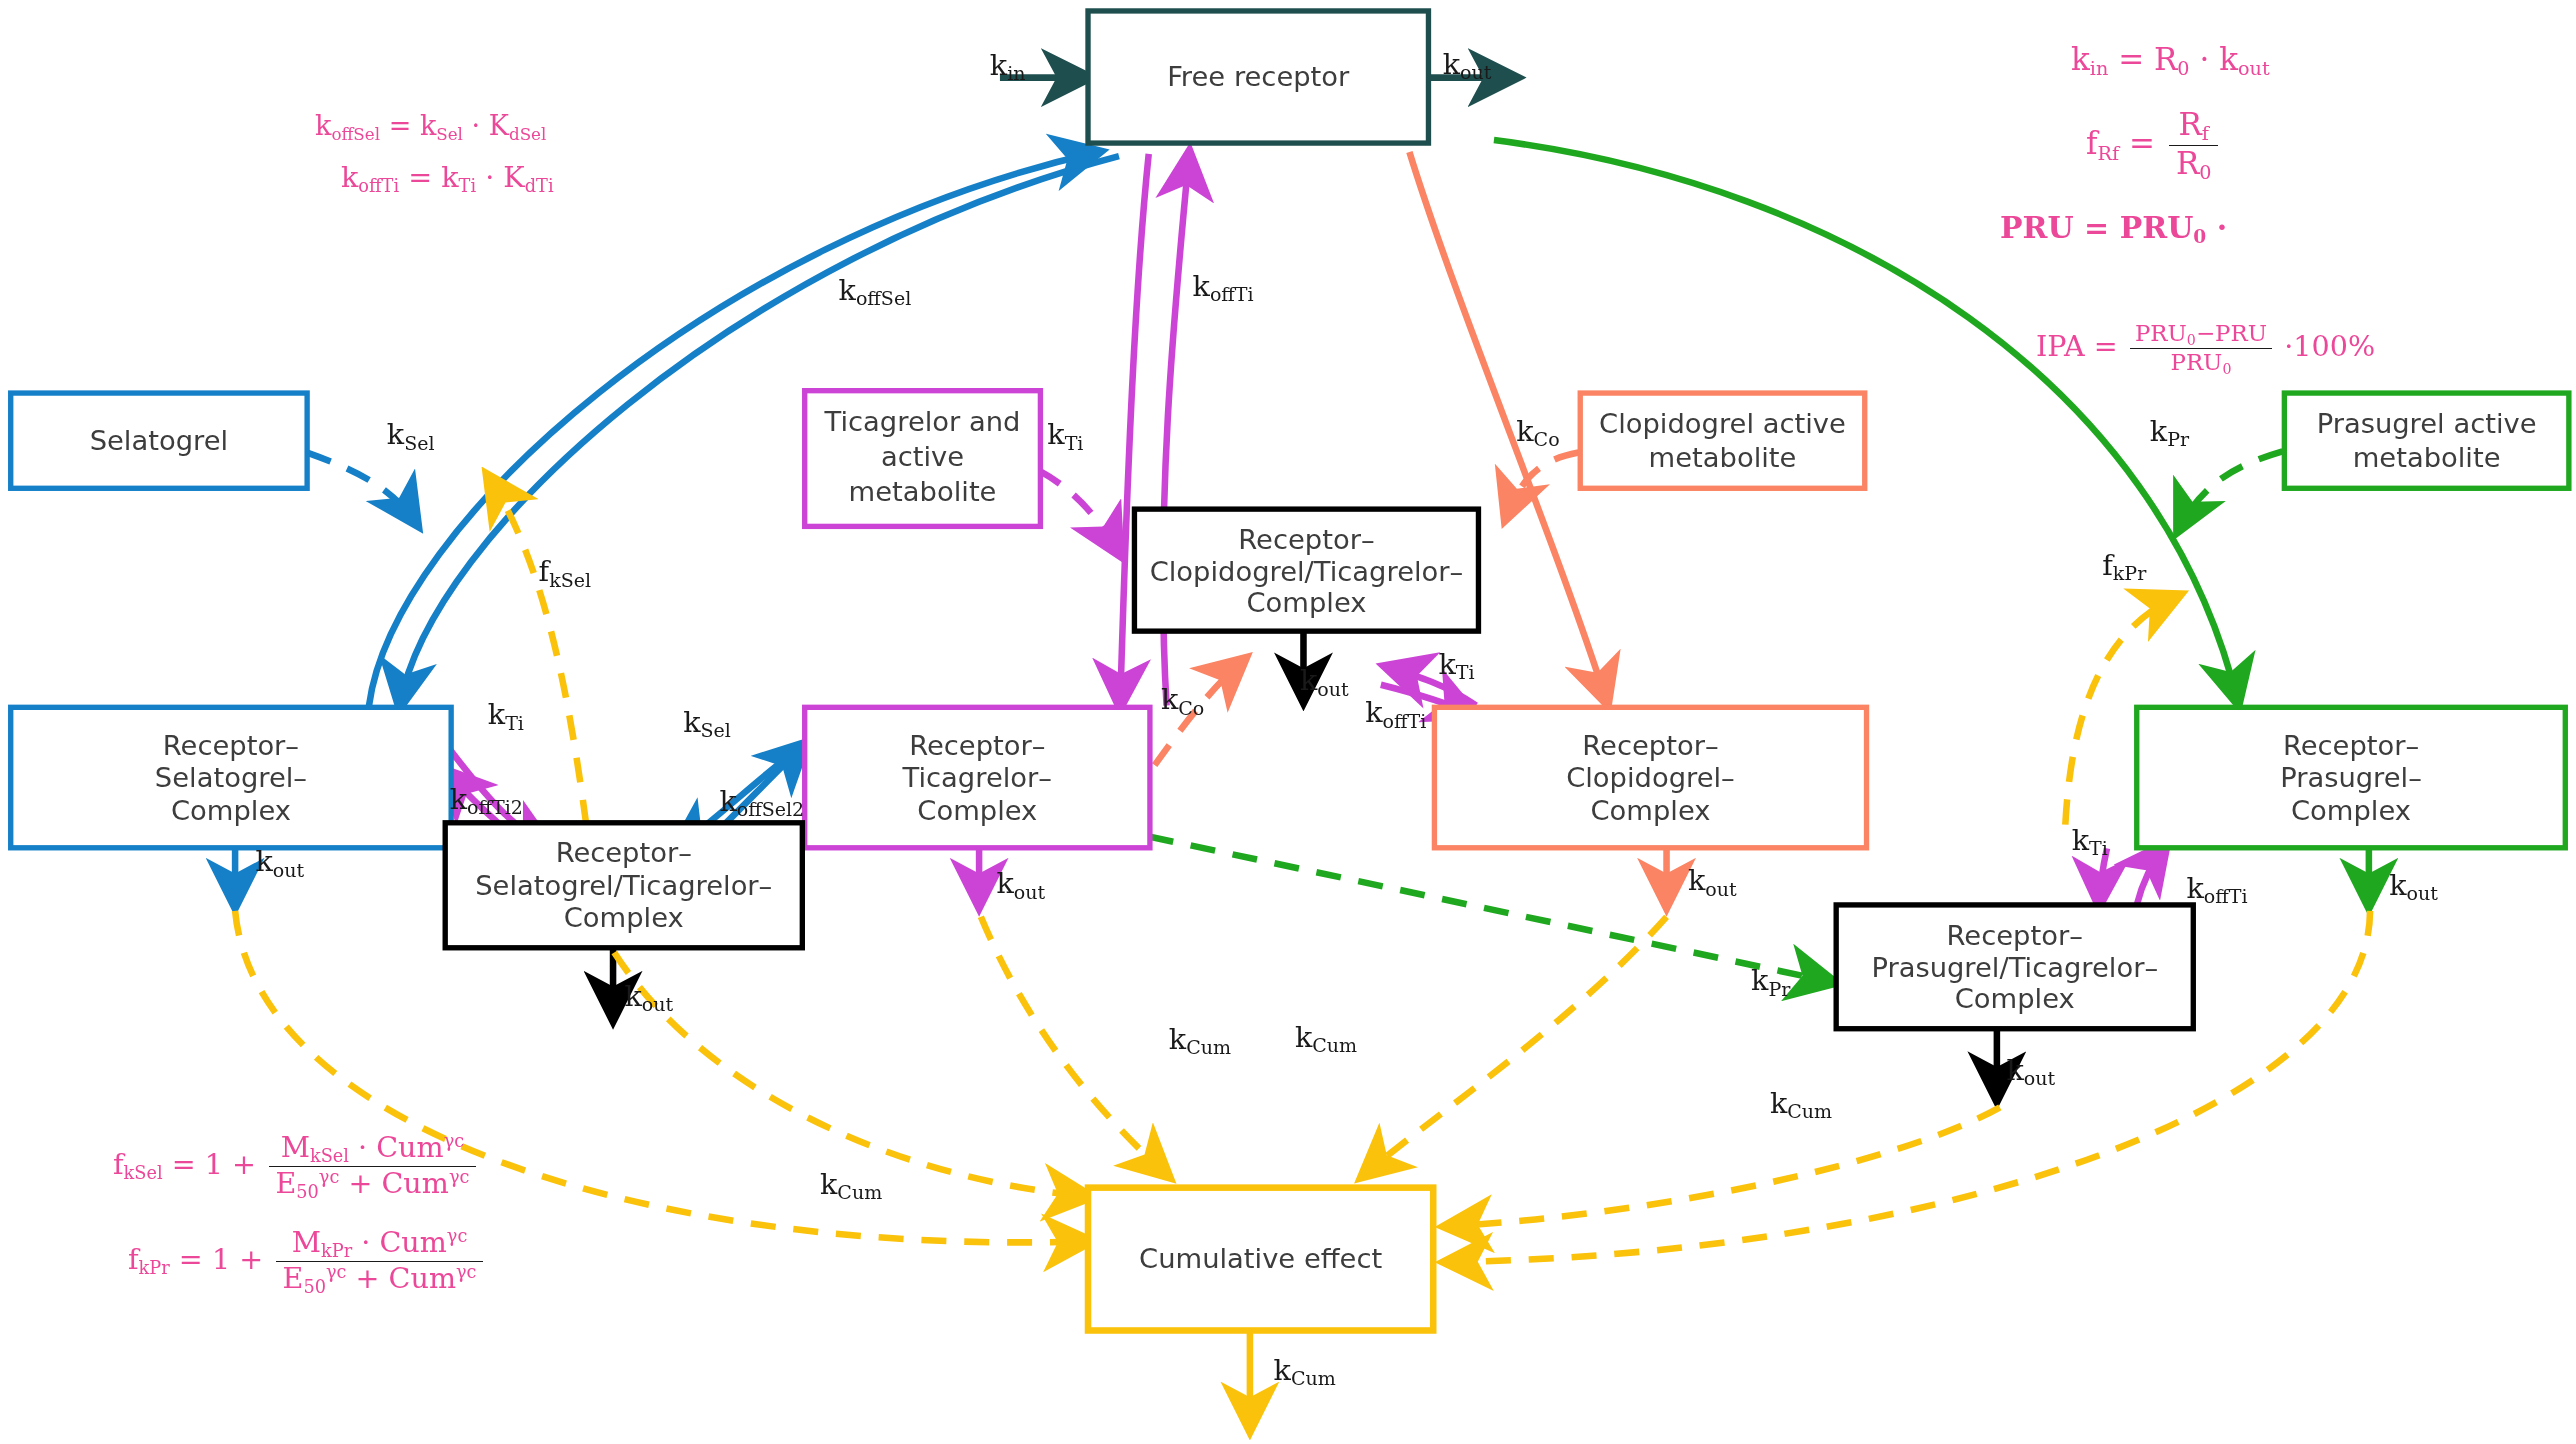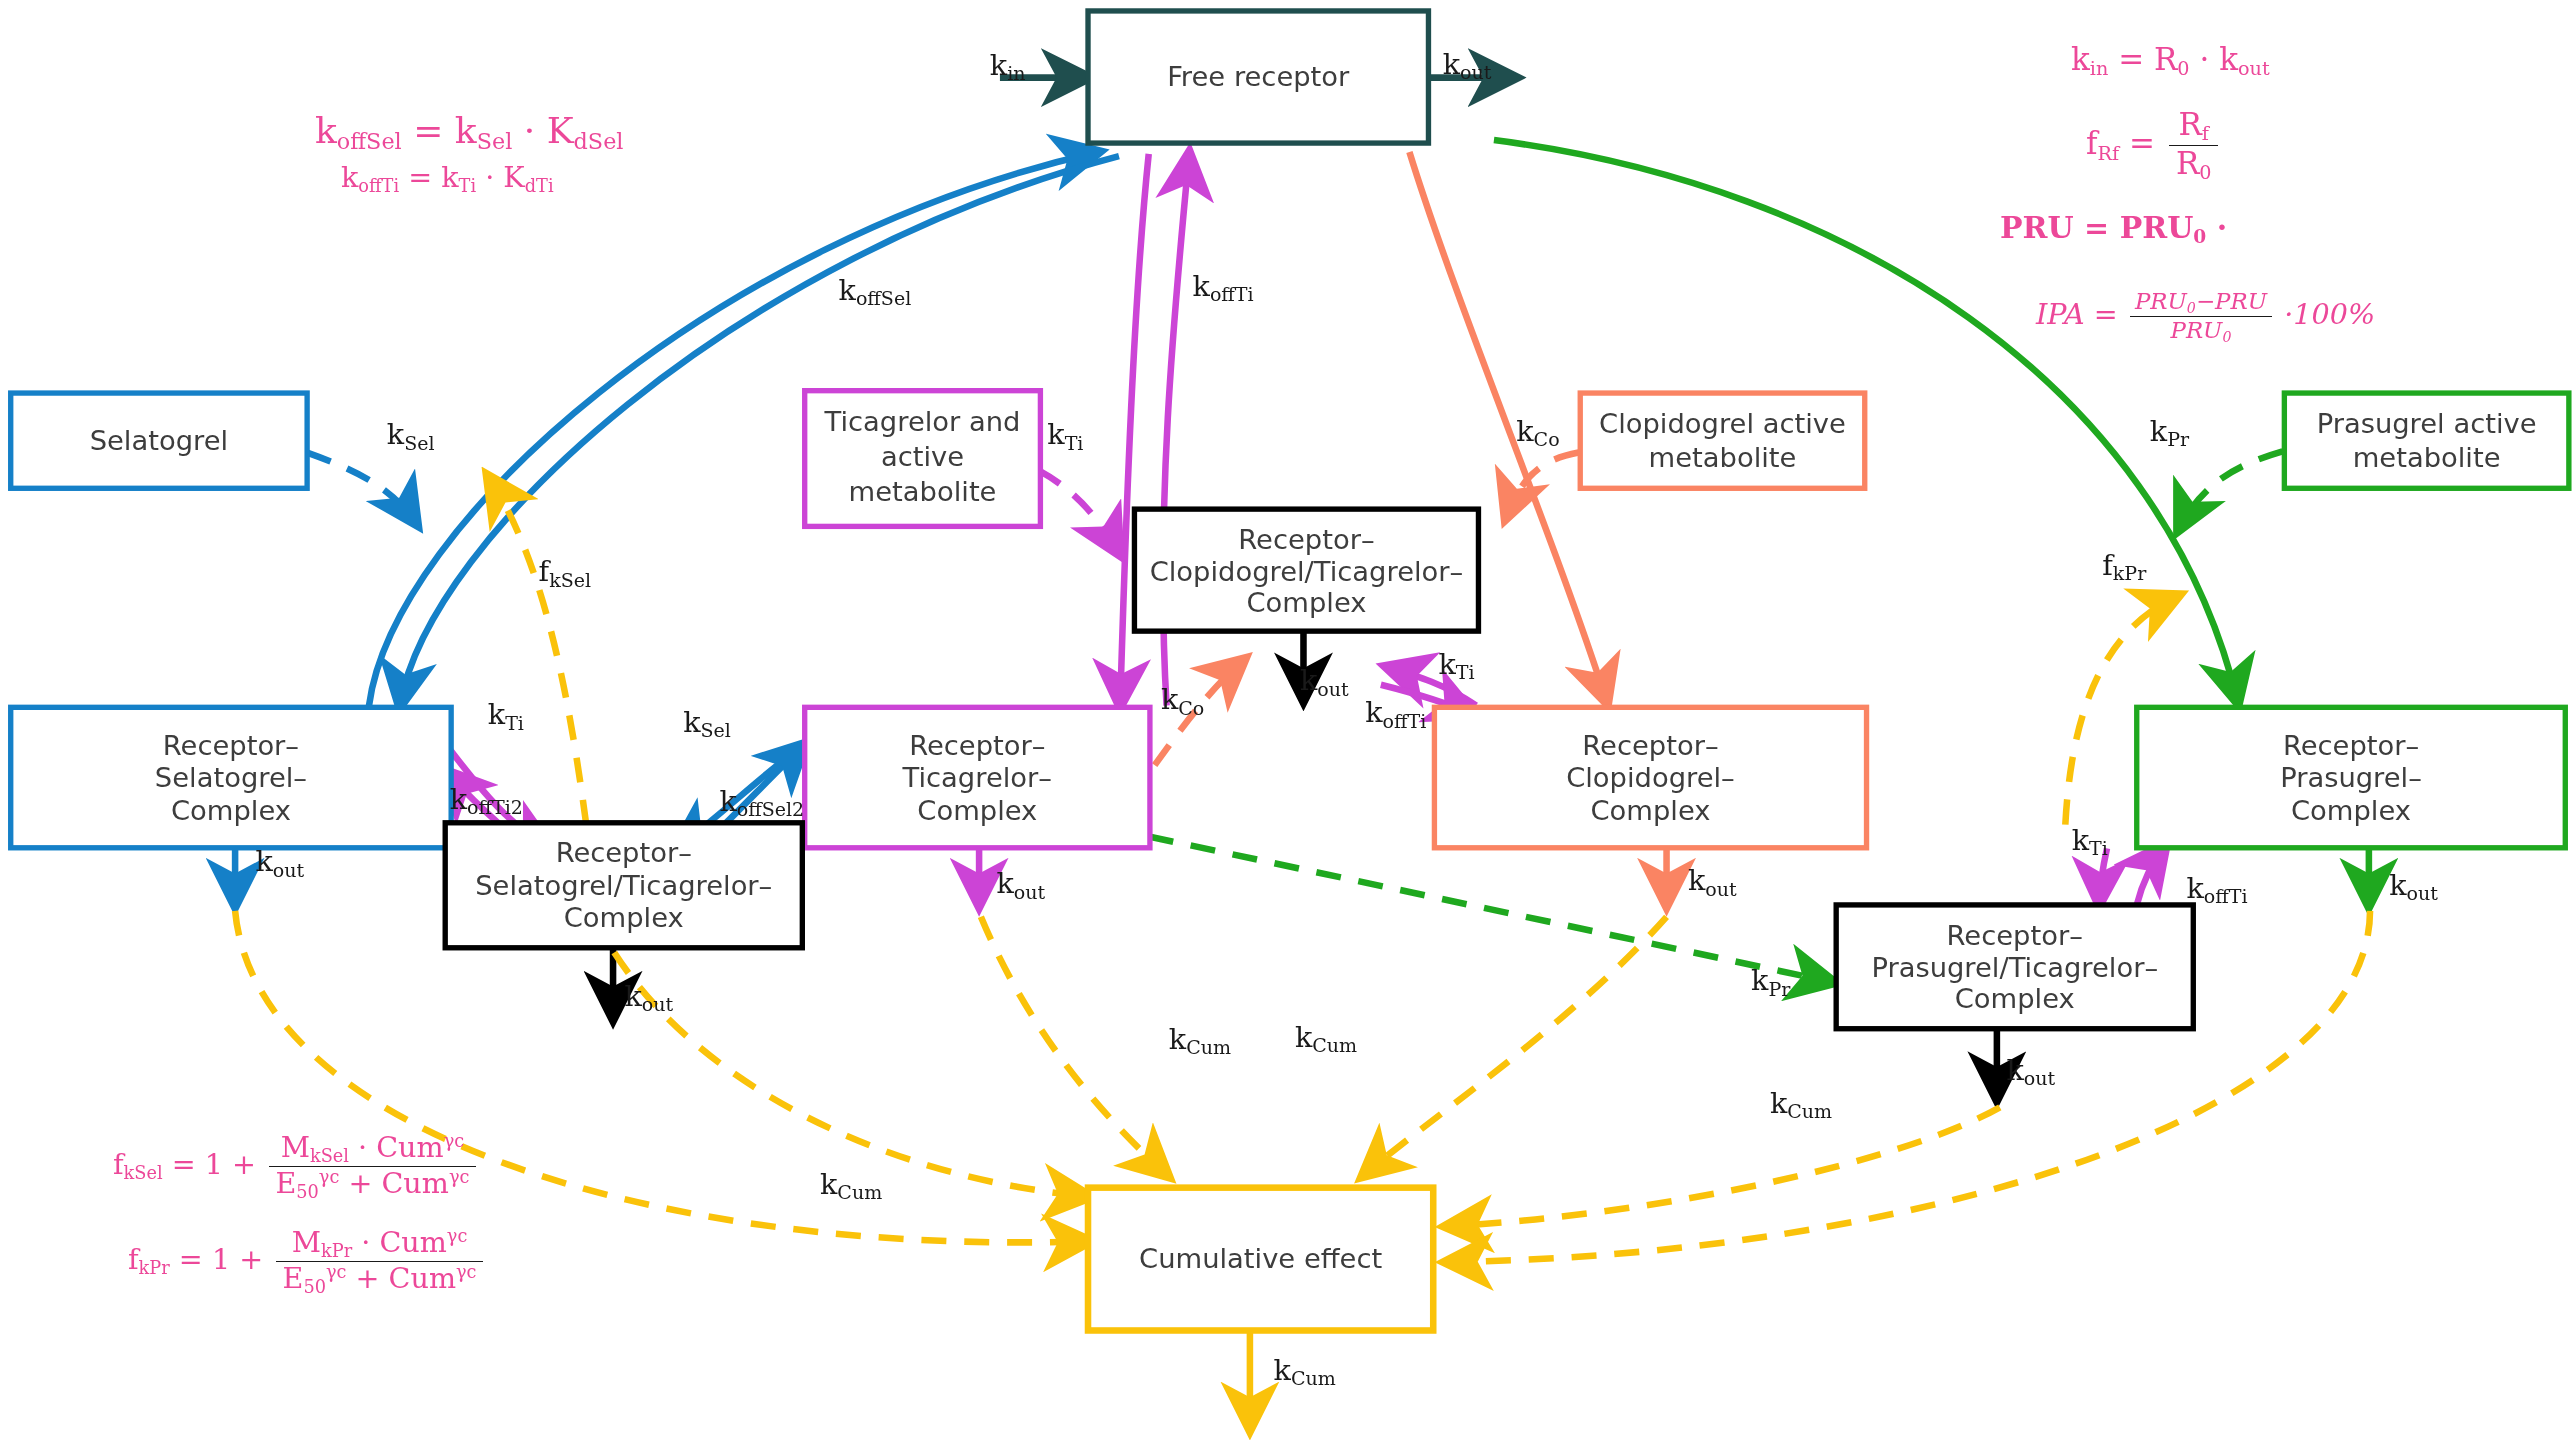--- a/index.html
+++ b/index.html
@@ -235,41 +235,41 @@
         <text class="ratelabel" x="2975" y="1650"><tspan>k</tspan><tspan dy="14" font-size="32">Pr</tspan></text>
         <text class="ratelabel" x="2016" y="1748"><tspan>k</tspan><tspan dy="14" font-size="32">Cum</tspan></text>
         <text class="ratelabel" x="2228" y="1745"><tspan>k</tspan><tspan dy="14" font-size="32">Cum</tspan></text>
         <text class="ratelabel" x="3026" y="1856"><tspan>k</tspan><tspan dy="14" font-size="32">Cum</tspan></text>
         <text class="ratelabel" x="3412" y="1800"><tspan>k</tspan><tspan dy="14" font-size="32">out</tspan></text>
         <text class="ratelabel" x="1430" y="1992"><tspan>k</tspan><tspan dy="14" font-size="32">Cum</tspan></text>
         <text class="ratelabel" x="2192" y="2305"><tspan>k</tspan><tspan dy="14" font-size="32">Cum</tspan></text>
       </g>
 </svg>
 
-<div class="eq" style="left:315px;top:110px;font-size:36px;">
+<div class="eq" style="left:315px;top:110px;font-size:27px;">
   <span>k</span><sub>offSel</sub> <span>=</span> <span>k</span><sub>Sel</sub> <span>·</span> <span>K</span><sub>dSel</sub>
 </div>
 <div class="eq" style="left:329px;top:161px;font-size:28.6px;margin-left:12px;">
   <span>k</span><sub>offTi</sub> <span>=</span> <span>k</span><sub>Ti</sub> <span>·</span> <span>K</span><sub>dTi</sub>
 </div>
 
 <div class="eq" style="left:2071px;top:42px;font-size:31px;">
   <span>k</span><sub>in</sub> <span>=</span> <span>R</span><sub>0</sub> <span>·</span> <span>k</span><sub>out</sub>
 </div>
 
 <div class="eq" style="left:2086px;top:107px;font-size:31px;">
   <span>f</span><sub>Rf</sub> <span>=</span>
   <span class="frac"><span class="num">R<sub>f</sub></span><span class="den">R<sub>0</sub></span></span>
 </div>
 
 <div class="eq" style="left:2000px;top:211px;font-size:30px;font-weight:bold;">
   <span>PRU</span> <span>=</span> <span>PRU</span><sub>0</sub> <span>·</span>
 </div>
 
-<div class="eq" style="left:2036px;top:288px;font-size:28.6px;font-style:italic;">
+<div class="eq" style="left:2036px;top:320px;font-size:28.6px;">
   <span>IPA</span> <span>=</span>
   <span class="frac" style="font-size:0.80em;text-align:center;">
     <span class="num">PRU<sub>0</sub>−PRU</span>
     <span class="den">PRU<sub>0</sub></span>
   </span>
   <span>·100%</span>
 </div>
 
 <div class="eq" style="left:113px;top:1131px;font-size:28.6px;">
   <span>f</span><sub>kSel</sub> <span>=</span> <span>1 +</span>

